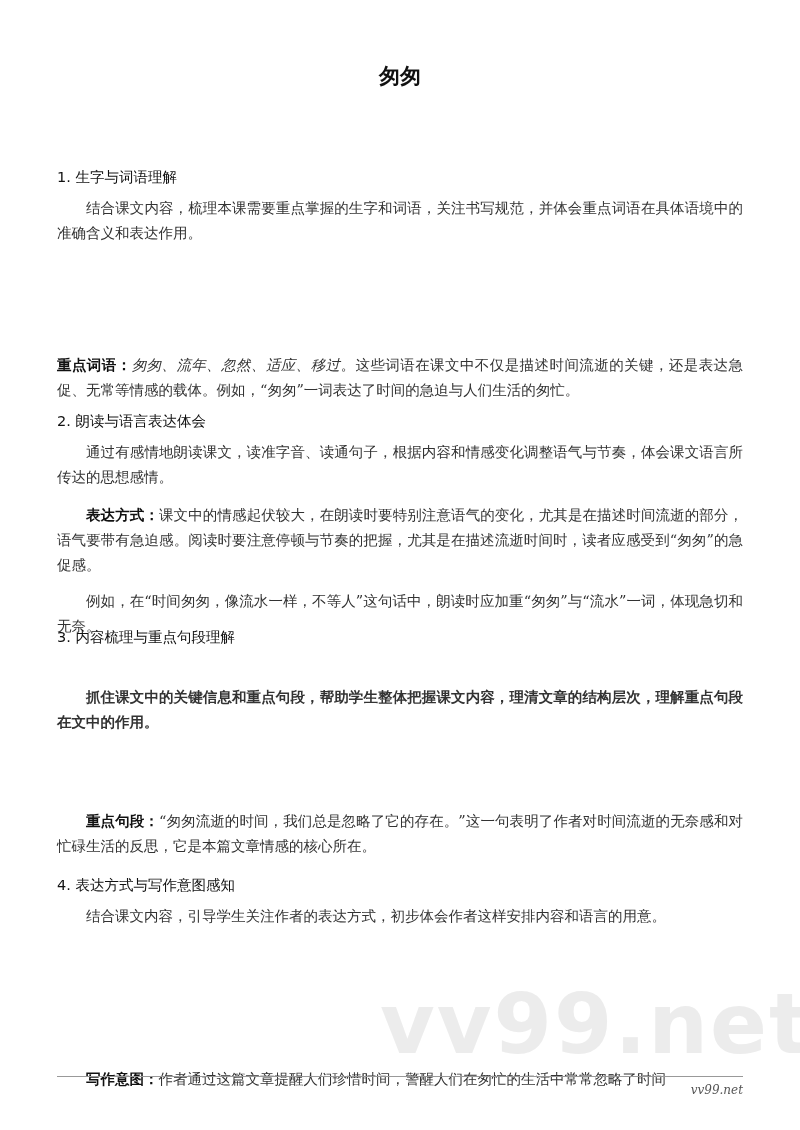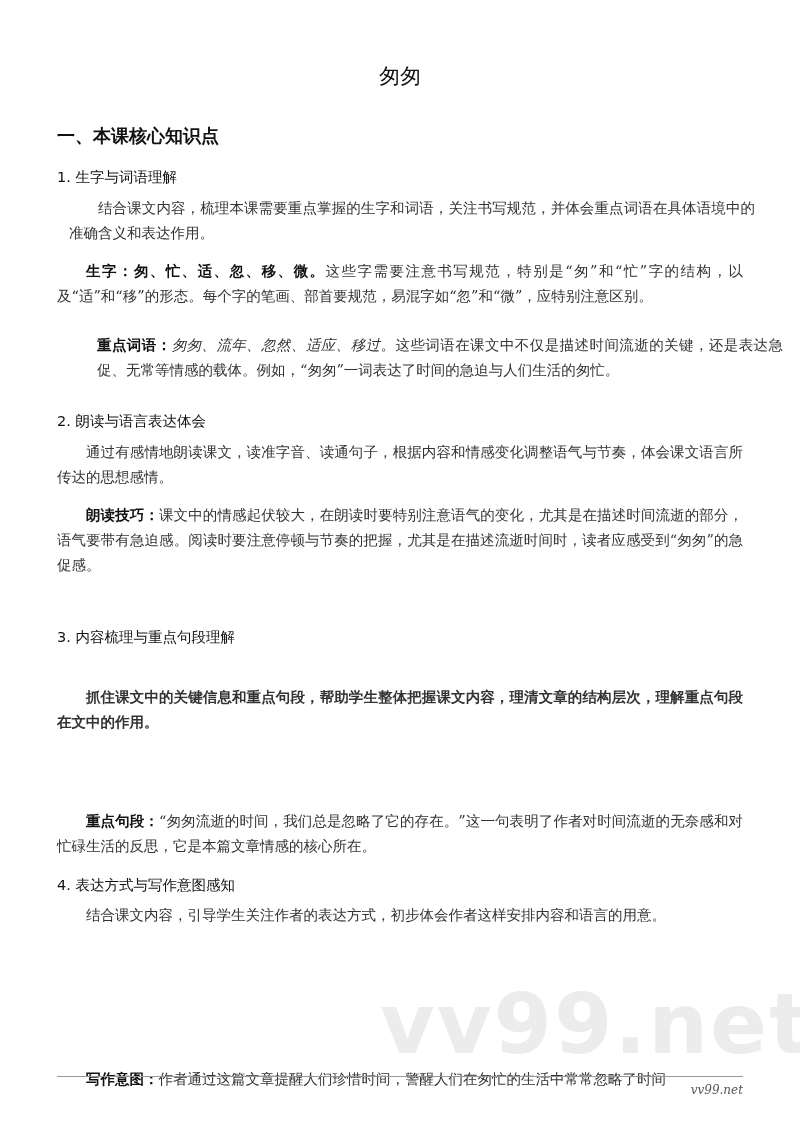--- a/index.html
+++ b/index.html
@@ -1,56 +1,55 @@
 <!DOCTYPE html>
 <html><head>
 <meta charset="utf-8">
 <style>
   html, body { margin: 0; padding: 0; background: #ffffff; }
   body { width: 800px; height: 1130px; position: relative; overflow: hidden;
          font-family: "DejaVu Serif", "Liberation Serif", serif; color: #222; }
   .page { position: absolute; left: 0; top: 0; width: 800px; height: 1130px; }
   .title { position: absolute; top: 62px; left: 0; width: 800px; text-align: center;
-           font-family: "DejaVu Sans", "Liberation Sans", sans-serif; font-size: 21px; font-weight: normal; color: #111; }
+           font-family: "DejaVu Sans", "Liberation Sans", sans-serif; font-size: 21px; font-weight: bold; color: #111; }
   .h1 { position: absolute; left: 57px; font-family: "DejaVu Sans", "Liberation Sans", sans-serif;
         font-size: 18px; font-weight: bold; color: #111; }
   .h2 { position: absolute; left: 57px; font-family: "DejaVu Sans", "Liberation Sans", sans-serif;
         font-size: 14.5px; font-weight: normal; color: #111; }
   .para { position: absolute; left: 57px; width: 686px; font-size: 14.5px; line-height: 25px;
           color: #333; text-align: justify; }
   .para.indent { text-indent: 29px; }
   .para b { color: #111; }
   .para i { font-style: italic; }
   .footer-line { position: absolute; left: 57px; top: 1076px; width: 686px; height: 1px; background: #999; }
   .footer-text { position: absolute; right: 57px; top: 1083px; font-style: italic; font-size: 12px; color: #555; }
   .watermark { position: absolute; left: 380px; top: 975px; font-family: "DejaVu Sans", "Liberation Sans", sans-serif;
                font-weight: bold; font-size: 84px; color: rgba(200,200,200,0.35); letter-spacing: 2px; pointer-events: none; }
 </style>
 </head>
 <body>
 
 <div class="page">
   <div class="title">匆匆</div>
 
-  <div class="h1" style="top:124px;">一、本课核心知识点</div>
 
   <div class="h2" style="top:168px;">1. 生字与词语理解</div>
-  <div class="para indent" style="top:196px;margin-left:12px;">结合课文内容，梳理本课需要重点掌握的生字和词语，关注书写规范，并体会重点词语在具体语境中的准确含义和表达作用。</div>
-  <div class="para indent" style="top:258px;"><b>生字：匆、忙、适、忽、移、微。</b><span>这些字需要注意书写规范，特别是“匆”和“忙”字的结构，以及“适”和“移”的形态。每个字的笔画、部首要规范，易混字如“忽”和“微”，应特别注意区别。</span></div>
-  <div class="para" style="top:332px;margin-left:40px;"><b>重点词语：</b><i>匆匆、流年、忽然、适应、移过</i><span>。这些词语在课文中不仅是描述时间流逝的关键，还是表达急促、无常等情感的载体。例如，“匆匆”一词表达了时间的急迫与人们生活的匆忙。</span></div>
+  <div class="para indent" style="top:196px;">结合课文内容，梳理本课需要重点掌握的生字和词语，关注书写规范，并体会重点词语在具体语境中的准确含义和表达作用。</div>
+  <div class="para" style="top:352px;"><b>重点词语：</b><i>匆匆、流年、忽然、适应、移过</i><span>。这些词语在课文中不仅是描述时间流逝的关键，还是表达急促、无常等情感的载体。例如，“匆匆”一词表达了时间的急迫与人们生活的匆忙。</span></div>
 
   <div class="h2" style="top:412px;">2. 朗读与语言表达体会</div>
   <div class="para indent" style="top:440px;">通过有感情地朗读课文，读准字音、读通句子，根据内容和情感变化调整语气与节奏，体会课文语言所传达的思想感情。</div>
-  <div class="para indent" style="top:502px;"><b>朗读技巧：</b><span>课文中的情感起伏较大，在朗读时要特别注意语气的变化，尤其是在描述时间流逝的部分，语气要带有急迫感。阅读时要注意停顿与节奏的把握，尤其是在描述流逝时间时，读者应感受到“匆匆”的急促感。</span></div>
+  <div class="para indent" style="top:502px;"><b>表达方式：</b><span>课文中的情感起伏较大，在朗读时要特别注意语气的变化，尤其是在描述时间流逝的部分，语气要带有急迫感。阅读时要注意停顿与节奏的把握，尤其是在描述流逝时间时，读者应感受到“匆匆”的急促感。</span></div>
+  <div class="para indent" style="top:589px;">例如，在“时间匆匆，像流水一样，不等人”这句话中，朗读时应加重“匆匆”与“流水”一词，体现急切和无奈。</div>
 
   <div class="h2" style="top:628px;">3. 内容梳理与重点句段理解</div>
   <div class="para indent" style="top:684px;font-weight:bold;">抓住课文中的关键信息和重点句段，帮助学生整体把握课文内容，理清文章的结构层次，理解重点句段在文中的作用。</div>
   <div class="para indent" style="top:808px;"><b>重点句段：</b><span>“匆匆流逝的时间，我们总是忽略了它的存在。”这一句表明了作者对时间流逝的无奈感和对忙碌生活的反思，它是本篇文章情感的核心所在。</span></div>
 
   <div class="h2" style="top:876px;">4. 表达方式与写作意图感知</div>
-  <div class="para indent" style="top:904px;font-family:Liberation Mono, monospace;">结合课文内容，引导学生关注作者的表达方式，初步体会作者这样安排内容和语言的用意。</div>
+  <div class="para indent" style="top:904px;">结合课文内容，引导学生关注作者的表达方式，初步体会作者这样安排内容和语言的用意。</div>
   <div class="para indent" style="top:1034px; white-space:nowrap; overflow:hidden;margin-top:32px;"><b>写作意图：</b><span>作者通过这篇文章提醒人们珍惜时间，警醒人们在匆忙的生活中常常忽略了时间</span></div>
 
   <div class="watermark">vv99.net</div>
 
   <div class="footer-line"></div>
   <div class="footer-text">vv99.net</div>
 </div>
 
 </body></html>

